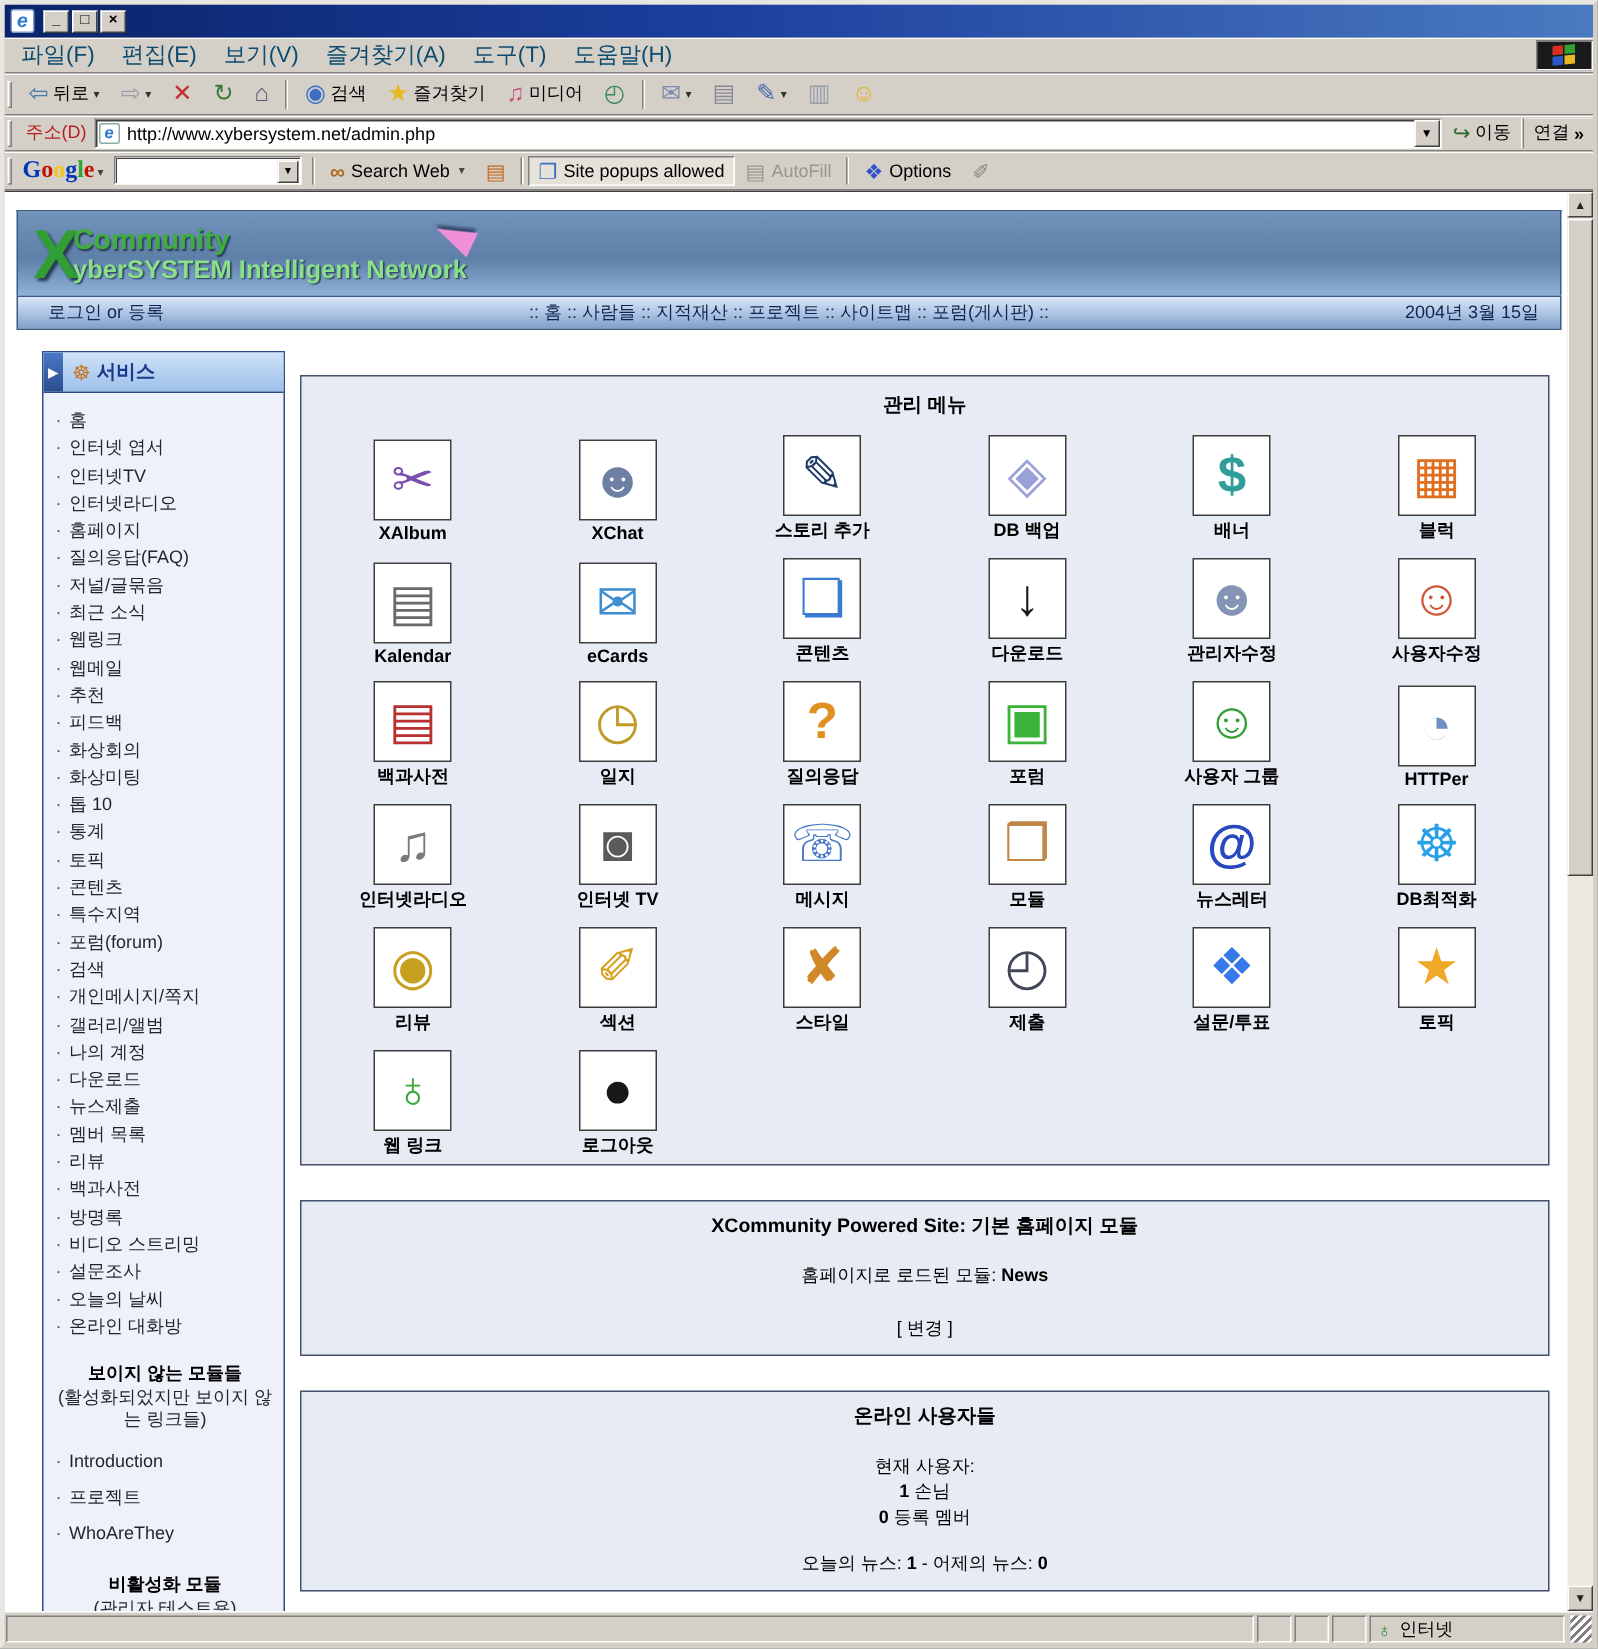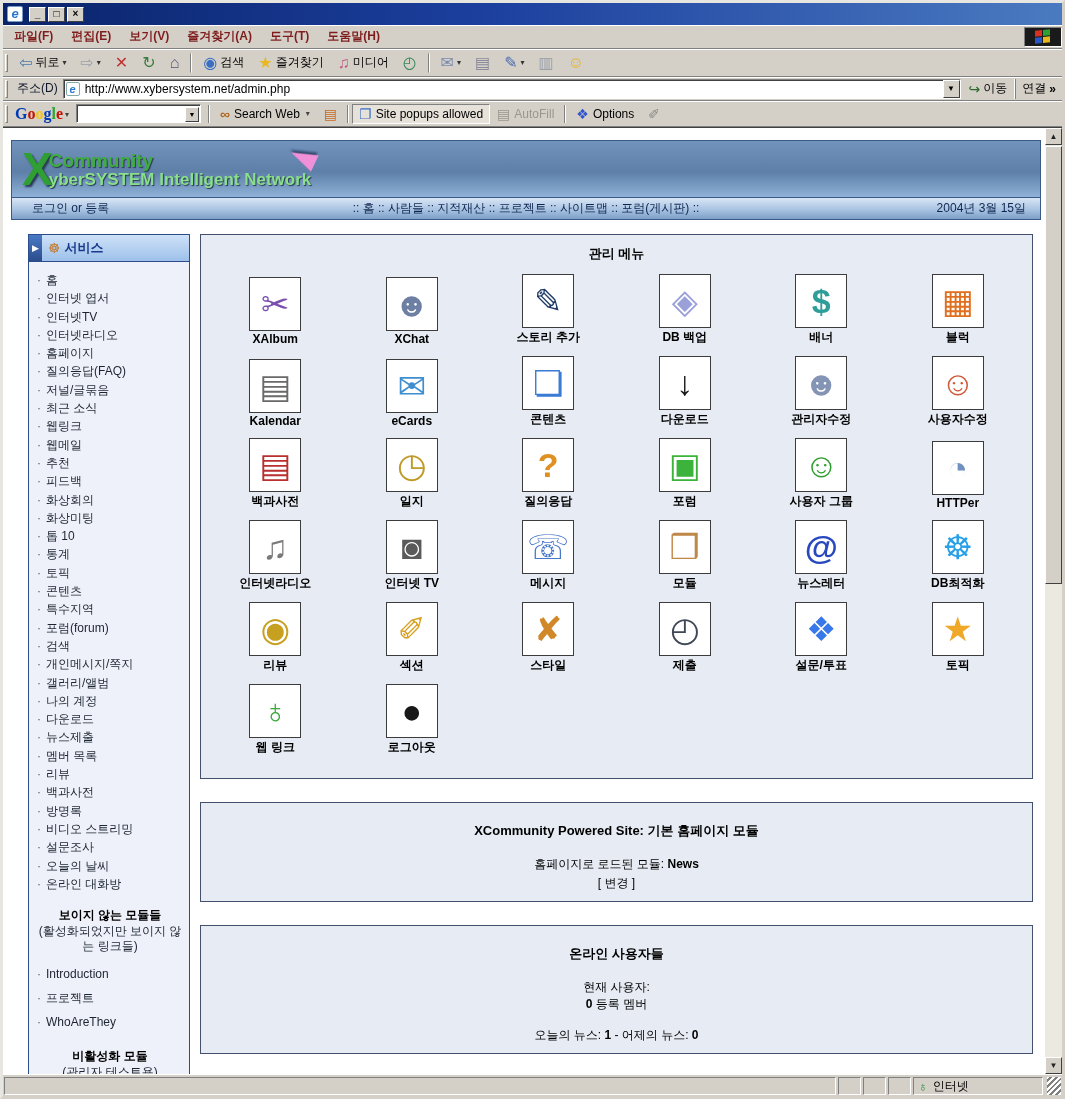--- a/index.html
+++ b/index.html
@@ -5,36 +5,36 @@
   html,body{margin:0;padding:0;background:#808080;font-family:"Liberation Sans","DejaVu Sans",sans-serif;}
   *{box-sizing:border-box;}
   .window{width:1065px;height:1099px;background:#d4d0c8;border:3px solid #d4d0c8;border-top-color:#e8e6e0;border-left-color:#e8e6e0;display:flex;flex-direction:column;position:relative;overflow:hidden;}
   
   .titlebar{height:22px;background:linear-gradient(90deg,#0a246a 0%,#1c3f9e 45%,#4a7ac0 100%);display:flex;align-items:center;padding:0 2px 0 4px;flex:0 0 auto;}
   .titlebar .ie-ico{width:16px;height:16px;background:#fff;border:1px solid #7a9ac8;border-radius:2px;color:#2a7ad0;font-weight:bold;font-style:italic;font-size:13px;line-height:13px;text-align:center;margin-right:4px;}
   .title-text{color:#fff;font-size:12px;font-weight:bold;flex:1;white-space:nowrap;overflow:hidden;}
   .win-btn{width:17px;height:15px;background:#d4d0c8;border:1px solid;border-color:#fff #404040 #404040 #fff;font-size:10px;line-height:12px;text-align:center;font-weight:bold;color:#000;margin-left:2px;}
   
   .menubar{height:24px;display:flex;align-items:center;padding-left:2px;border-bottom:1px solid #808080;box-shadow:inset 0 1px 0 #fff;flex:0 0 auto;}
-  .menu-item{font-size:12px;padding:3px 9px;color:#7f1d1d;font-weight:bold;}
+  .menu-item{font-size:15px;padding:3px 9px;color:#0c4a6e;}
   .win-logo{margin-left:auto;width:38px;height:20px;background:#1a1a1a;border:1px solid;border-color:#808080 #fff #fff #808080;display:flex;align-items:center;justify-content:center;}
   .flag{width:16px;height:14px;display:grid;grid-template-columns:7px 7px;grid-template-rows:6px 6px;gap:1px;transform:skewY(-6deg);}
   .flag i{display:block;}
   
   .toolbar,.addrbar,.gbar{display:flex;align-items:center;border-bottom:1px solid #808080;box-shadow:inset 0 1px 0 #fff;background:#d4d0c8;flex:0 0 auto;}
   .grip{width:3px;height:18px;border:1px solid;border-color:#fff #808080 #808080 #fff;margin:0 4px 0 2px;flex:0 0 auto;}
   .toolbar{height:28px;}
   .tb-btn{display:flex;align-items:center;gap:3px;padding:2px 6px;font-size:12px;color:#000;border:1px solid transparent;}
   .tb-glyph{font-size:16px;line-height:16px;}
   .tb-dd{font-size:8px;color:#333;}
   .tb-btn span:empty{display:none;}
   .tb-sep{width:2px;height:20px;border-left:1px solid #808080;border-right:1px solid #fff;margin:0 4px;padding:0;}
   
   .addrbar{height:24px;font-size:12px;}
-  .addr-label{padding:0 5px;color:#0f172a;}
+  .addr-label{padding:0 5px;color:#b91c1c;}
   .addr-field{flex:1;height:20px;background:#fff;border:1px solid;border-color:#808080 #fff #fff #808080;box-shadow:inset 1px 1px 0 #404040;display:flex;align-items:center;padding-left:2px;}
   .page-ico{width:14px;height:14px;border:1px solid #8aa;border-radius:2px;color:#2a7ad0;font-size:11px;font-weight:bold;font-style:italic;line-height:12px;text-align:center;margin-right:3px;background:#fff;}
   .addr-url{border:0;outline:0;flex:1;font-size:12px;font-family:inherit;background:transparent;}
   .addr-dd{width:17px;height:18px;background:#d4d0c8;border:1px solid;border-color:#fff #404040 #404040 #fff;font-size:8px;text-align:center;line-height:16px;}
   .go-btn{display:flex;align-items:center;gap:3px;padding:2px 8px;font-size:12px;}
   .go-ico{color:#2a6a2a;font-size:14px;}
   .links-lbl{padding:0 6px;border-left:1px solid #808080;box-shadow:-1px 0 0 #fff;display:flex;gap:3px;align-items:center;height:20px;}
   
   .gbar{height:26px;font-size:12px;}
   .glogo{display:flex;align-items:center;font-size:16px;font-weight:bold;padding:0 3px;font-family:"Liberation Serif","DejaVu Serif",serif;}
@@ -78,33 +78,33 @@
   .side-header .svc{color:#1a3a8c;font-weight:bold;font-size:13px;}
   .side-list{padding:9px 4px 4px 6px;}
   .side-item{font-size:12px;color:#1c2430;line-height:18.3px;white-space:nowrap;}
   .side-item::before{content:"·";margin:0 5px 0 2px;color:#555;}
   .side-sect-title{font-size:12px;font-weight:bold;text-align:center;margin-top:14px;color:#000;}
   .side-sect-sub{font-size:12px;text-align:center;color:#1c2430;line-height:15px;margin-bottom:8px;}
   .side-item-wide{line-height:24px;}
   
   .main-col{flex:1;margin-left:10px;margin-right:8px;}
   .box{background:#e7ebf3;border:1px solid #44506e;}
-  .admin-box{padding-bottom:22px;}
+  .admin-box{padding-bottom:4px;margin-top:16px;}
   .admin-title{text-align:center;font-weight:bold;font-size:13px;padding:10px 0 2px;color:#000;}
   .admin-grid{display:grid;grid-template-columns:repeat(6,1fr);row-gap:3px;padding:2px 6px 0;}
   .cell{display:flex;flex-direction:column;align-items:center;justify-content:flex-end;height:79px;}
   .icon-box{width:52px;height:54px;background:#fff;border:1px solid #3c3c3c;display:flex;align-items:center;justify-content:center;}
   .glyph{font-size:34px;line-height:36px;font-weight:bold;}
   .cell-label{font-size:12px;font-weight:bold;color:#000;margin-top:1px;white-space:nowrap;}
   
   .panel{margin-top:23px;text-align:center;font-size:12px;color:#000;padding:7px 6px 9px;}
-  .panel-title{font-weight:bold;font-size:13px;margin-bottom:16px;margin-top:12px;}
+  .panel-title{font-weight:bold;font-size:13px;margin-bottom:16px;}
   .panel-line{line-height:17px;}
   .panel-gap{height:14px;}
-  .change-link{margin-top:2px;text-align:center;}
+  .change-link{margin-top:18px;text-align:center;}
   
   .statusbar{height:22px;background:#d4d0c8;border-top:1px solid #fff;display:flex;align-items:stretch;padding:2px 1px 1px;flex:0 0 auto;font-size:12px;}
   .pane{border:1px solid;border-color:#808080 #fff #fff #808080;margin-right:2px;display:flex;align-items:center;padding:0 4px;}
   .pane-main{flex:1;}
   .pane-sm{width:23px;}
   .pane-net{width:130px;gap:5px;}
   .globe{color:#2f8e3f;font-size:13px;}
   .grip-corner{width:14px;background:repeating-linear-gradient(135deg,#fff 0 2px,#808080 2px 4px);margin-left:2px;}
 </style>
 </head>
@@ -568,20 +568,24 @@
               <span>홈페이지로 로드된 모듈:</span>
               <b>News</b>
             </div>
             <div class="panel-line change-link">[ 변경 ]</div>
           </div>
 
           <div class="box panel">
             <div class="panel-title">온라인 사용자들</div>
             <div class="panel-line">현재 사용자:</div>
             <div class="panel-line">
+              <b>1</b>
+              <span>손님</span>
+            </div>
+            <div class="panel-line">
               <b>0</b>
               <span>등록 멤버</span>
             </div>
             <div class="panel-gap"></div>
             <div class="panel-line">
               <span>오늘의 뉴스:</span>
               <b>1</b>
               <span>- 어제의 뉴스:</span>
               <b>0</b>
             </div>

